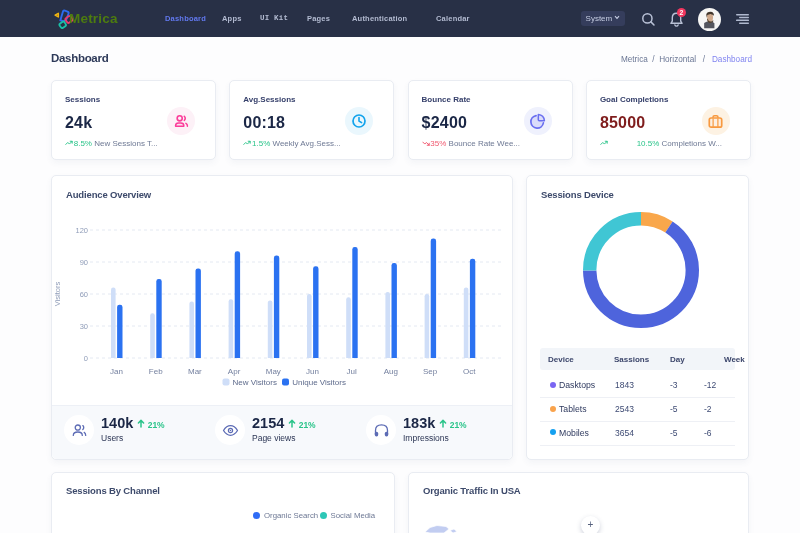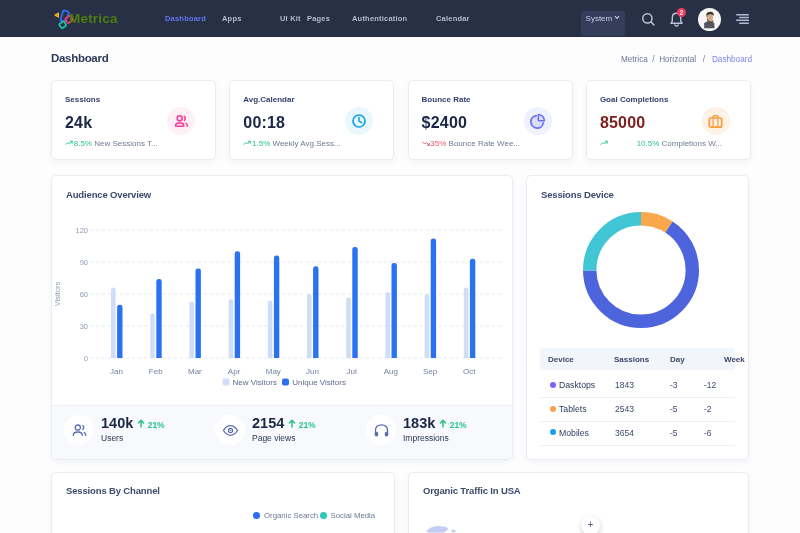--- a/index.html
+++ b/index.html
@@ -19,26 +19,26 @@
 <svg class="abs" style="left:54px;top:8px;" width="23" height="22" viewBox="0 0 23 22">
   <path d="M1.1 7.1 L4.3 5.3 L4.3 8.9 Z" fill="none" stroke="#f0b411" stroke-width="1.5" stroke-linejoin="round"></path>
   <path d="M6.3 12.4 L8.9 3.7 Q9.4 2.2 10.9 2.7 L13.5 3.6 Q15.1 4.2 14.5 5.8 L12.6 10.8 Q11.5 13.6 8.7 13.0 Z" fill="none" stroke="#2d6bf0" stroke-width="1.9" stroke-linejoin="round"></path>
   <rect x="11.8" y="8.6" width="6.4" height="5.6" rx="1.8" fill="none" stroke="#ea3a70" stroke-width="1.9" transform="rotate(-35 15.0 11.4)"></rect>
   <rect x="5.8" y="14.2" width="5.8" height="5.2" rx="1.6" fill="none" stroke="#19c0a6" stroke-width="1.8" transform="rotate(-35 8.7 16.8)"></rect>
 </svg>
 <div class="abs" style="left:69px;top:0;height:37px;line-height:37px;font-size:13.5px;font-weight:bold;color:#4d7c0f;letter-spacing:.2px;">Metrica</div>
 
 <div class="nav-item" style="left:165px;color:#6279f0;">Dashboard</div>
 <div class="nav-item" style="left:222px;">Apps</div>
-<div class="nav-item" style="left:280px;">UI Kit</div>
+<div class="nav-item" style="left:260px;font-family:Liberation Mono, monospace;">UI Kit</div>
 <div class="nav-item" style="left:307px;">Pages</div>
 <div class="nav-item" style="left:352px;">Authentication</div>
 <div class="nav-item" style="left:436px;">Calendar</div>
 
-<div class="abs" style="left:581px;top:11px;width:44px;height:25px;background:#353d5c;border-radius:3px;
+<div class="abs" style="left:581px;top:11px;width:44px;height:15px;background:#353d5c;border-radius:3px;
   font-size:8px;color:#c6cde2;line-height:15px;text-align:center;">System <svg width="6" height="5" viewBox="0 0 6 5" style="vertical-align:1px;">
       <path d="M1 1.2 L3 3.4 L5 1.2" fill="none" stroke="#c6cde2" stroke-width="1.1"></path>
     </svg></div>
 
 <svg class="abs" style="left:641px;top:12px;" width="15" height="15" viewBox="0 0 15 15">
   <circle cx="6.4" cy="6.4" r="4.6" fill="none" stroke="#b9c1d6" stroke-width="1.5"></circle>
   <line x1="9.9" y1="9.9" x2="13" y2="13" stroke="#b9c1d6" stroke-width="1.5" stroke-linecap="round"></line>
 </svg>
 
 <svg class="abs" style="left:668px;top:10px;" width="18" height="19" viewBox="0 0 18 19">
@@ -85,21 +85,21 @@
  <path d="M2.6 13.2 L2.6 12.6 Q2.6 9.9 5.6 9.9 L7.8 9.9 Q10.8 9.9 10.8 12.6 L10.8 13.2 Z" fill="#fce3ef" stroke="#fb3d9a" stroke-width="1.5" stroke-linejoin="round"></path>
  <path d="M11.3 3.3 A2.6 2.6 0 0 1 11.3 7.3" fill="none" stroke="#fb3d9a" stroke-width="1.6" stroke-linecap="round"></path>
  <path d="M12.9 10.3 Q14.4 11.1 14.4 12.8 L14.4 13.2" fill="none" stroke="#fb3d9a" stroke-width="1.5" stroke-linecap="round"></path>
 </svg>
     </div>
 </div>
 <div class="abs" style="left:65.0px;top:138.5px;font-size:8px;color:#6e7994;"><svg width="8" height="6.5" viewBox="0 0 10 8" style="vertical-align:-0.5px;margin-right:-1.5px;">
       <path d="M1 5.5 L3.5 3 L5.5 5 L9 1.5 M6.5 1.5 L9 1.5 L9 4" fill="none" stroke="#2bc48a" stroke-width="1.2" stroke-linecap="round" stroke-linejoin="round"></path>
     </svg> <span style="color:#2bc48a;">8.5%</span> New Sessions T...</div>
 <div class="card" style="left:229.3px;top:80px;width:165.2px;height:80px;"></div>
-<div class="abs" style="left:243.3px;top:95px;font-size:8px;font-weight:bold;color:#36406b;">Avg.Calendar</div>
+<div class="abs" style="left:243.3px;top:95px;font-size:8px;font-weight:bold;color:#36406b;">Avg.Sessions</div>
 <div class="abs" style="left:243.3px;top:114px;font-size:16px;font-weight:bold;color:#1b2746;letter-spacing:.2px;">00:18</div>
 <div class="abs" style="left:345.3px;top:107px;width:28px;height:28px;border-radius:50%;background:#eaf7fd;">
   <div style="position:absolute;left:14px;top:14px;">
       <svg width="16" height="16" viewBox="0 0 16 16" style="position:absolute;left:-8px;top:-8px;">
  <circle cx="8" cy="8" r="6" fill="none" stroke="#12a3ec" stroke-width="1.7"></circle>
  <path d="M8 4.6 L8 8 L10.6 9.6" fill="none" stroke="#12a3ec" stroke-width="1.6" stroke-linecap="round" stroke-linejoin="round"></path>
 </svg>
     </div>
 </div>
 <div class="abs" style="left:243.3px;top:138.5px;font-size:8px;color:#6e7994;"><svg width="8" height="6.5" viewBox="0 0 10 8" style="vertical-align:-0.5px;margin-right:-1.5px;">

